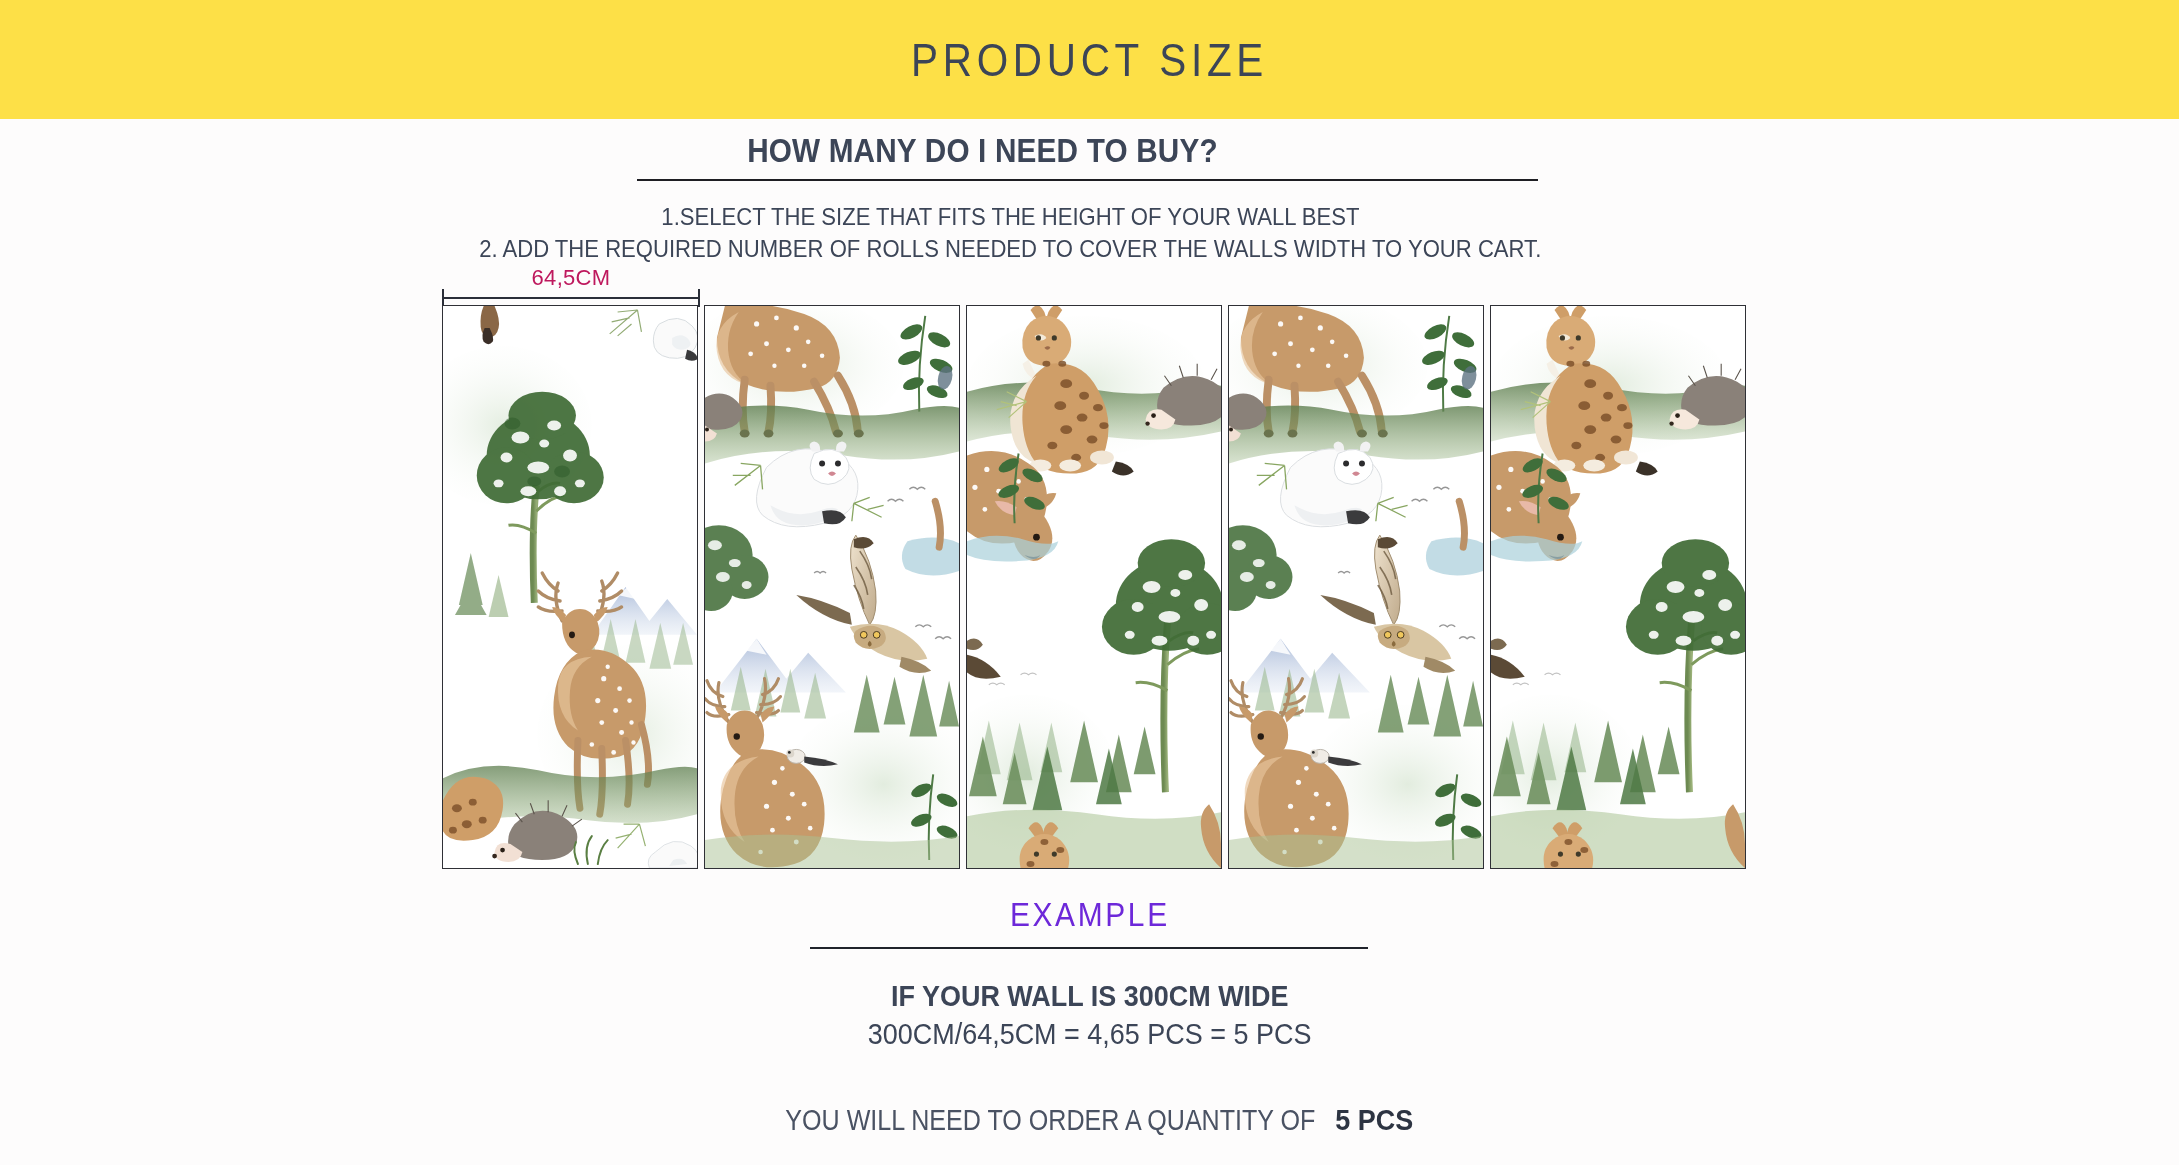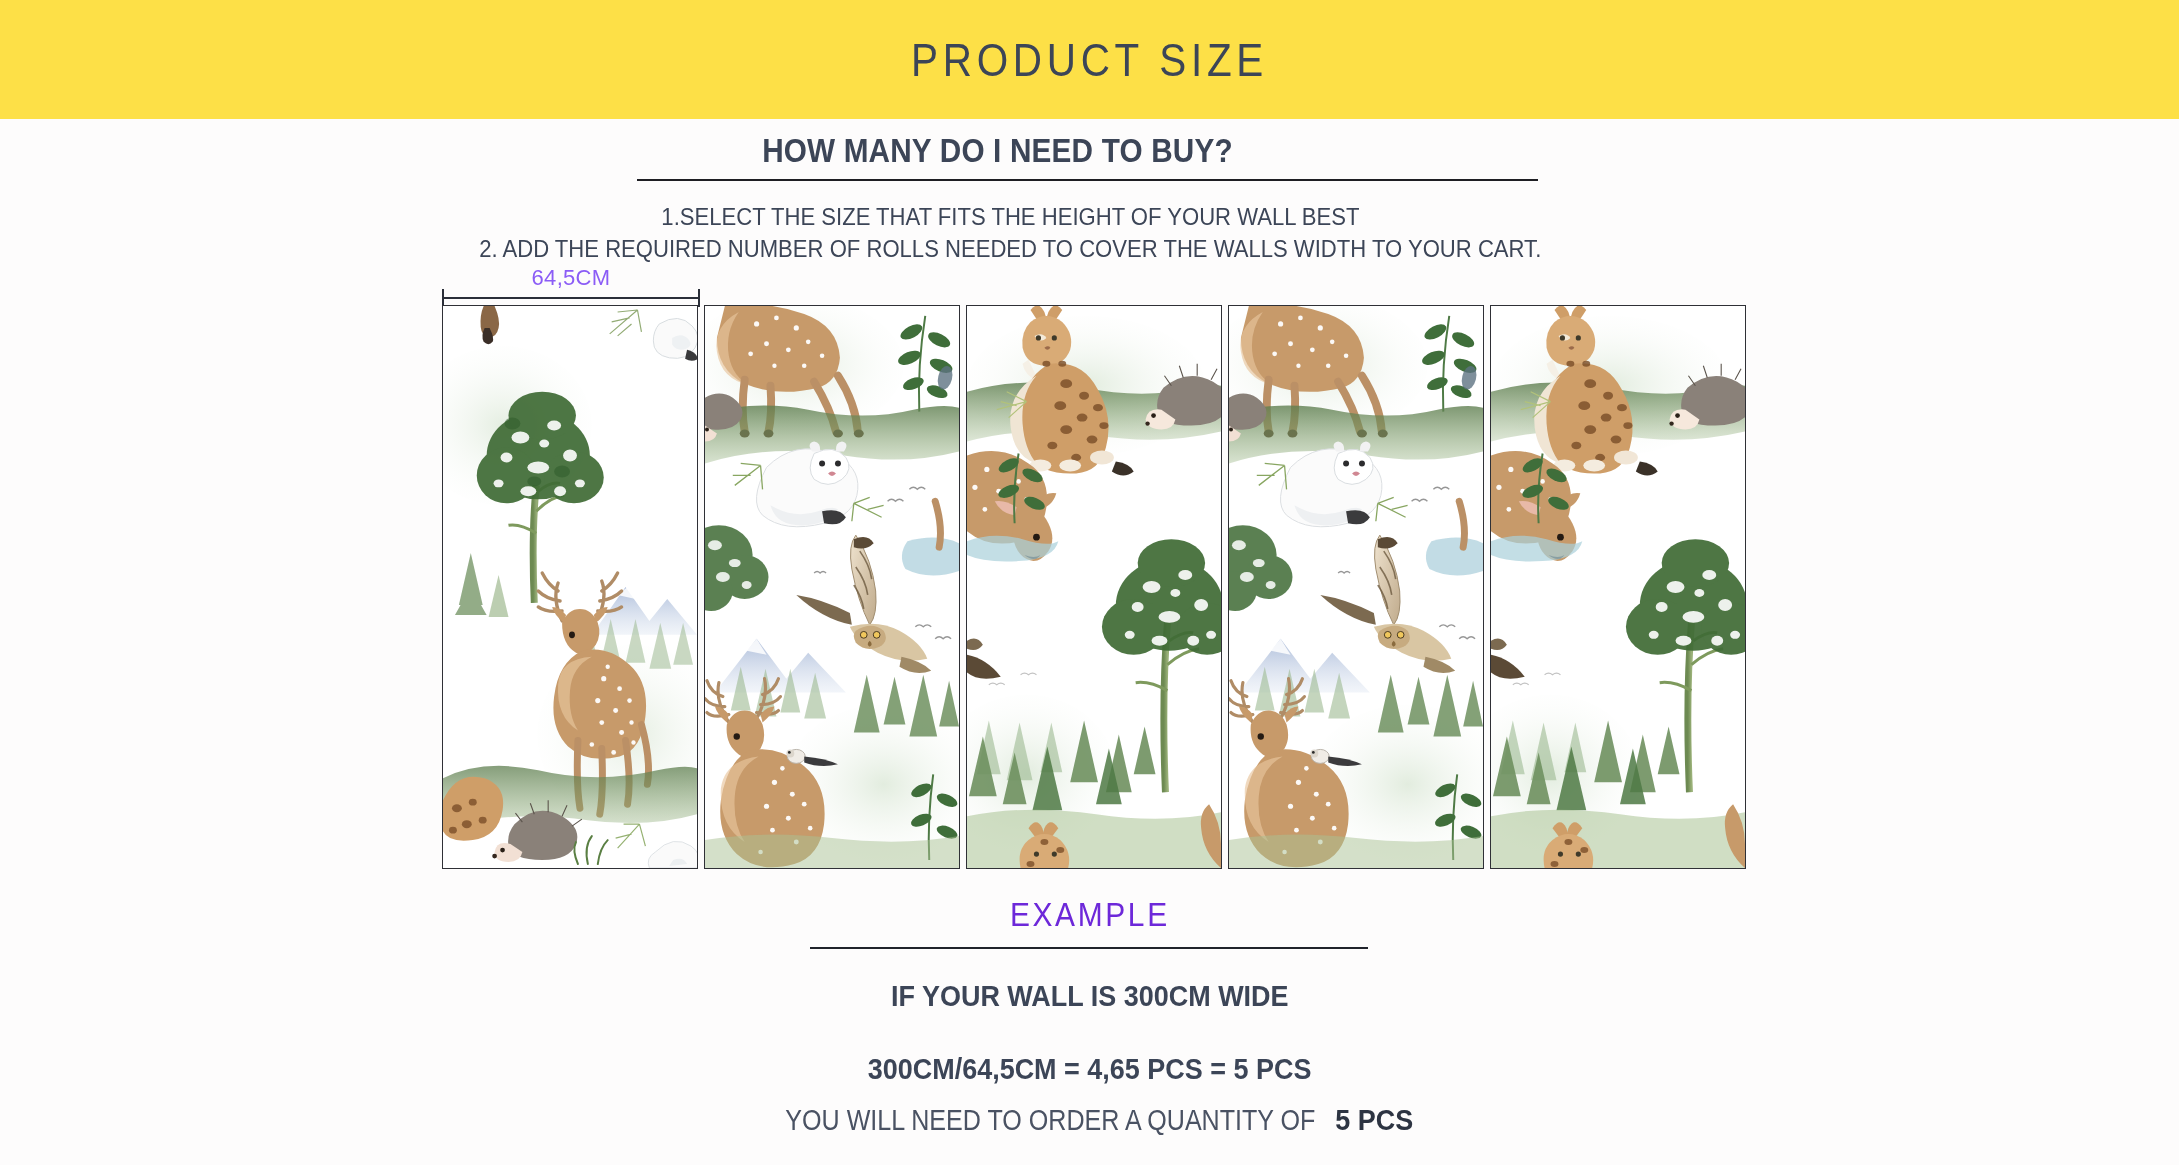--- a/index.html
+++ b/index.html
@@ -18,41 +18,41 @@
   .page-title{
     font-size:47px;
     letter-spacing:5.5px;
     color:#3c4557;
     font-weight:300;
     transform:scaleX(.86);
     font-family:"Liberation Sans",sans-serif;
     white-space:nowrap;
   }
   .section-heading{
-    position:absolute;left:16px;top:132px;width:1962px;text-align:center;
+    position:absolute;left:1px;top:132px;width:1962px;text-align:center;
     font-size:33px;font-weight:600;color:#3c4557;
     letter-spacing:.2px;
   }
   .section-heading span{display:inline-block;transform:scaleX(.9);}
   .rule-top{
     position:absolute;left:637px;top:179px;width:901px;height:2px;background:#1e1e23;
   }
   .instr{
     position:absolute;left:0;width:2020px;text-align:center;
     color:#3c4557;font-size:24px;font-weight:500;white-space:nowrap;
   }
   .instr span{display:inline-block;transform:scaleX(.92);}
   .instr.l1{top:203px;}
   .instr.l2{top:235px;}
 
   
   .dim-wrap{position:absolute;left:442px;top:265px;width:258px;height:40px;}
   .dim-label{
     position:absolute;left:0;top:0;width:258px;text-align:center;
-    font-size:22px;color:#8b5cf6;font-weight:500;letter-spacing:.3px;
+    font-size:22px;color:#be185d;font-weight:500;letter-spacing:.3px;
   }
   .dim-line{position:absolute;left:0;top:32px;width:258px;height:2px;background:#2b2f39;}
   .dim-tick{position:absolute;top:24px;width:2px;height:18px;background:#2b2f39;}
   .dim-tick.left{left:0;}
   .dim-tick.right{left:256px;}
 
   
   .panel-strip{
     position:absolute;left:442px;top:305px;height:564px;width:1292px;
     display:flex;gap:6px;
@@ -74,21 +74,21 @@
   }
   .example-title span{display:inline-block;transform:scaleX(.88);}
   .rule-example{
     position:absolute;left:810px;top:947px;width:558px;height:2px;background:#20232b;
   }
   .ex-line{
     position:absolute;left:0;width:2179px;text-align:center;color:#3c4557;white-space:nowrap;
   }
   .ex-line span{display:inline-block;transform:scaleX(.93);}
   .ex-line.a{top:980px;font-size:29px;font-weight:600;}
-  .ex-line.b{top:1018px;font-size:29px;font-weight:700;margin-top:35px;}
+  .ex-line.b{top:1018px;font-size:29px;font-weight:400;}
   .ex-line.c{top:1064px;font-size:29px;font-weight:400;color:#4a5263;margin-top:40px;}
   .ex-line.c b{font-weight:700;color:#2d3442;}
 </style>
 </head>
 <body>
 
 <div class="header-band">
   <div class="page-title">PRODUCT SIZE</div>
 </div>
 

